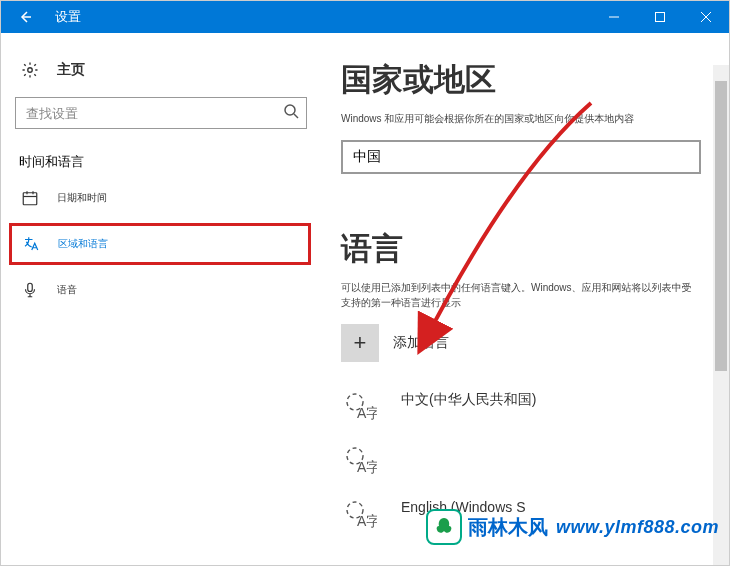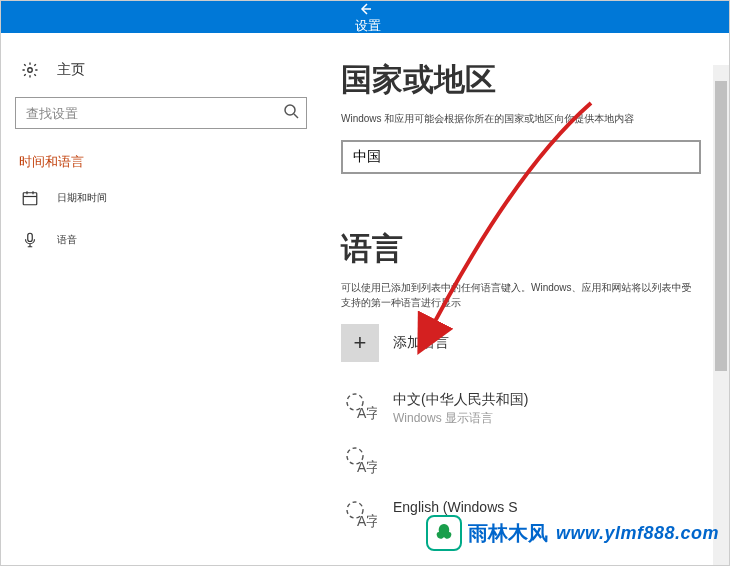--- a/index.html
+++ b/index.html
@@ -1,63 +1,63 @@
 <!DOCTYPE html>
 <html><head>
   <meta charset="utf-8">
   <style>
     * { margin: 0; padding: 0; box-sizing: border-box; font-family: "Microsoft YaHei", "Segoe UI", sans-serif; }
     body { width: 730px; height: 566px; background: #fff; border: 1px solid #ccc; overflow: hidden; position: relative; }
     
-    .titlebar { height: 32px; background: #0078d7; display: flex; align-items: center; color: #fff; flex-direction: column; }
+    .titlebar { height: 32px; background: #0078d7; display: flex; align-items: center; color: #fff; }
     .back-btn { width: 48px; height: 32px; display: flex; align-items: center; justify-content: center; cursor: pointer; }
     .title-text { font-size: 13px; padding-left: 6px; flex: 1; }
     .win-controls { display: flex; }
     .win-ctrl { width: 46px; height: 32px; display: flex; align-items: center; justify-content: center; cursor: pointer; }
     
     .body-area { display: flex; height: calc(100% - 32px); position: relative; }
     
     .sidebar { width: 320px; padding: 18px 0 0 0; }
-    .home-row { display: flex; align-items: center; padding: 10px 18px; font-size: 14px; color: #333; cursor: pointer; }
+    .home-row { display: flex; align-items: center; padding: 10px 18px; font-size: 14px; color: #333; cursor: pointer; font-weight: bold; }
     .home-row .icon-wrap { width: 22px; display: flex; align-items: center; justify-content: center; margin-right: 16px; }
     
     .search-wrap { margin: 8px 14px 14px 14px; position: relative; border-radius: 14px; }
     .search-box { width: 100%; height: 32px; border: 1px solid #999; padding: 0 34px 0 10px; font-size: 13px; font-family: inherit; }
     .search-box::placeholder { color: #888; }
     .search-icon { position: absolute; right: 8px; top: 50%; transform: translateY(-50%); color: #555; }
     
-    .group-header { font-size: 13px; color: #c2410c; padding: 10px 18px 6px; }
+    .group-header { font-size: 13px; color: #000000; padding: 10px 18px 6px; }
     
     .nav-item { display: flex; align-items: center; padding: 12px 18px; font-size: 10px; color: #333; cursor: pointer; }
     .nav-item .icon-wrap { width: 22px; display: flex; align-items: center; justify-content: center; margin-right: 16px; color: #333; }
     .nav-item.selected { color: #0078d7; }
     .nav-item.selected .icon-wrap { color: #0078d7; }
     .nav-highlight { border: 3px solid #d42020; margin: 4px 10px 4px 8px; padding: 9px 8px; }
     
     .content { flex: 1; padding: 26px 0 0 20px; overflow-y: auto; position: relative; }
     .section-head { font-size: 31px; font-weight: 600; color: #333; margin-bottom: 10px; }
     .section-desc { font-size: 10px; color: #444; line-height: 1.5; max-width: 360px; margin-bottom: 14px; }
     
     .dropdown { width: 360px; height: 34px; border: 2px solid #999; padding: 0 10px; display: flex; align-items: center; font-size: 14px; margin-bottom: 54px; cursor: pointer; }
     
     .add-lang-btn { display: flex; align-items: center; margin-bottom: 20px; cursor: pointer; }
     .add-lang-icon { width: 38px; height: 38px; background: #d8d8d8; display: flex; align-items: center; justify-content: center; margin-right: 14px; font-size: 22px; color: #333; }
     .add-lang-label { font-size: 14px; color: #333; }
     
     .lang-item { display: flex; align-items: flex-start; padding: 8px 0; cursor: pointer; }
-    .lang-icon { width: 38px; height: 38px; display: flex; align-items: center; justify-content: center; margin-right: 14px; position: relative; }
+    .lang-icon { width: 38px; height: 38px; display: flex; align-items: center; justify-content: center; margin-right: 22px; position: relative; }
     .lang-name { font-size: 14px; color: #333; line-height: 1.4; }
     .lang-sub { font-size: 12px; color: #999; line-height: 1.4; }
     
     .scrollbar-track { position: absolute; right: 0; top: 32px; bottom: 0; width: 16px; background: #f0f0f0; }
     .scrollbar-thumb { position: absolute; left: 2px; right: 2px; top: 16px; height: 290px; background: #c0c0c0; }
     
     .arrow-annotation { position: absolute; pointer-events: none; z-index: 5; }
     
-    .watermark { position: absolute; right: 10px; bottom: 14px; display: flex; align-items: center; font-size: 18px; font-weight: bold; font-style: italic; color: #0066cc; z-index: 10; margin-top: 43px; }
+    .watermark { position: absolute; right: 10px; bottom: 20px; display: flex; align-items: center; font-size: 18px; font-weight: bold; font-style: italic; color: #0066cc; z-index: 10; margin-top: 43px; }
     .wm-icon { width: 36px; height: 36px; border: 2px solid #0a8; border-radius: 8px; margin-right: 6px; display: flex; align-items: center; justify-content: center; background: #fff; }
     .wm-txt-cn { font-size: 20px; margin-right: 8px; font-style: normal; }
     .wm-url { letter-spacing: 0.5px; }
   </style>
 </head>
 <body>
 
 <div class="titlebar">
   <div class="back-btn">
     <svg width="16" height="16" viewBox="0 0 16 16">
@@ -113,20 +113,31 @@
         <svg width="18" height="18" viewBox="0 0 24 24" fill="none" stroke="#333" stroke-width="1.6">
             <rect x="3" y="5" width="18" height="16" rx="1"></rect>
             <line x1="3" y1="10" x2="21" y2="10"></line>
             <line x1="8" y1="3" x2="8" y2="7"></line>
             <line x1="16" y1="3" x2="16" y2="7"></line>
           </svg>
       </span>
       <span>日期和时间</span>
     </div>
 
+    <div class="nav-highlight">
+      <div class="nav-item selected" style="padding:0">
+        <span class="icon-wrap">
+          <svg width="18" height="18" viewBox="0 0 24 24" fill="none" stroke="#0078d7" stroke-width="1.6">
+              <path d="M4 6h10M9 3v3c0 4-2 7-5 9M6 9c1 3 4 6 7 7"></path>
+              <path d="M13 20l4-9 4 9M14.5 17h5"></path>
+            </svg>
+        </span>
+        <span>区域和语言</span>
+      </div>
+    </div>
 
     <div class="nav-item">
       <span class="icon-wrap">
         <svg width="18" height="18" viewBox="0 0 24 24" fill="none" stroke="#333" stroke-width="1.6">
             <rect x="9" y="3" width="6" height="11" rx="3"></rect>
             <path d="M6 11a6 6 0 0 0 12 0M12 17v4M9 21h6"></path>
           </svg>
       </span>
       <span>语音</span>
     </div>
@@ -149,21 +160,20 @@
 
     <div class="lang-item">
       <div class="lang-icon">
         <svg width="34" height="34" viewBox="0 0 34 34">
             <circle cx="12" cy="10" r="8" fill="none" stroke="#555" stroke-width="1.4" stroke-dasharray="4 3"></circle>
             <text x="14" y="26" font-size="14" fill="#555">A字</text>
           </svg>
       </div>
       <div>
         <div class="lang-name">中文(中华人民共和国)</div>
-        <div class="lang-sub">Windows 显示语言</div>
       </div>
     </div>
 
     <div class="lang-item">
       <div class="lang-icon">
         <svg width="34" height="34" viewBox="0 0 34 34">
             <circle cx="12" cy="10" r="8" fill="none" stroke="#555" stroke-width="1.4" stroke-dasharray="4 3"></circle>
             <text x="14" y="26" font-size="14" fill="#555">A字</text>
           </svg>
       </div>

